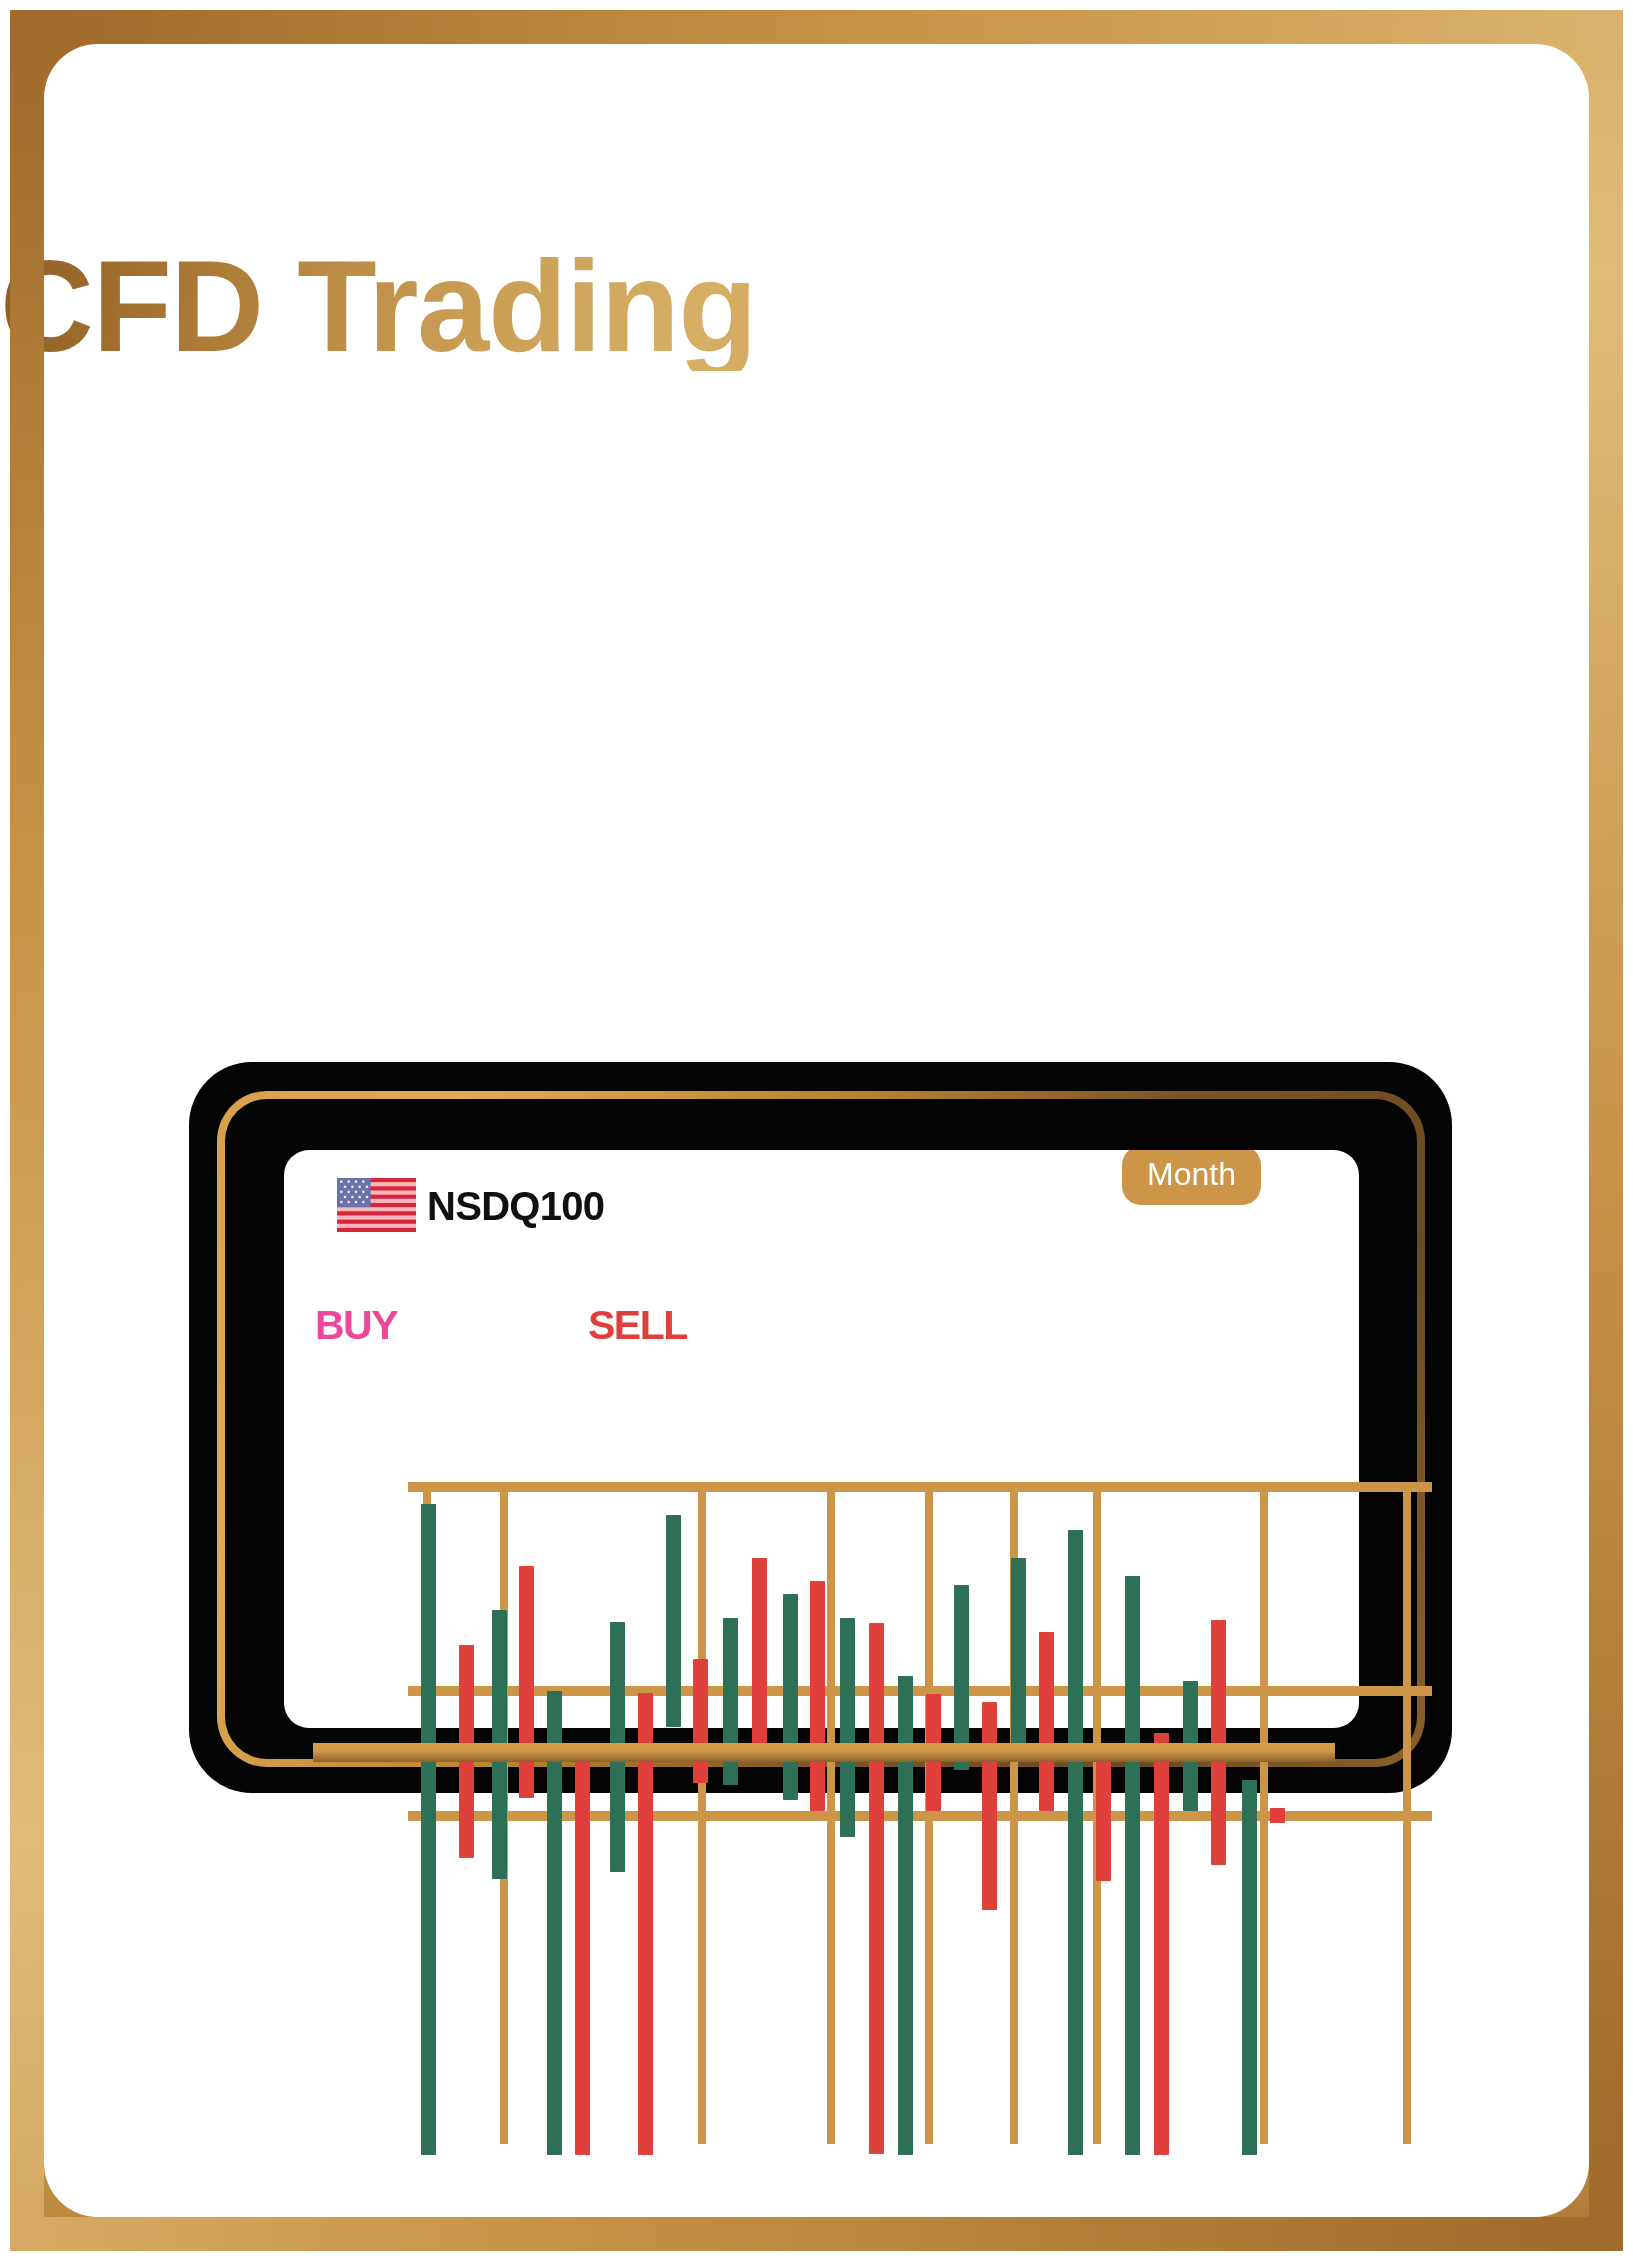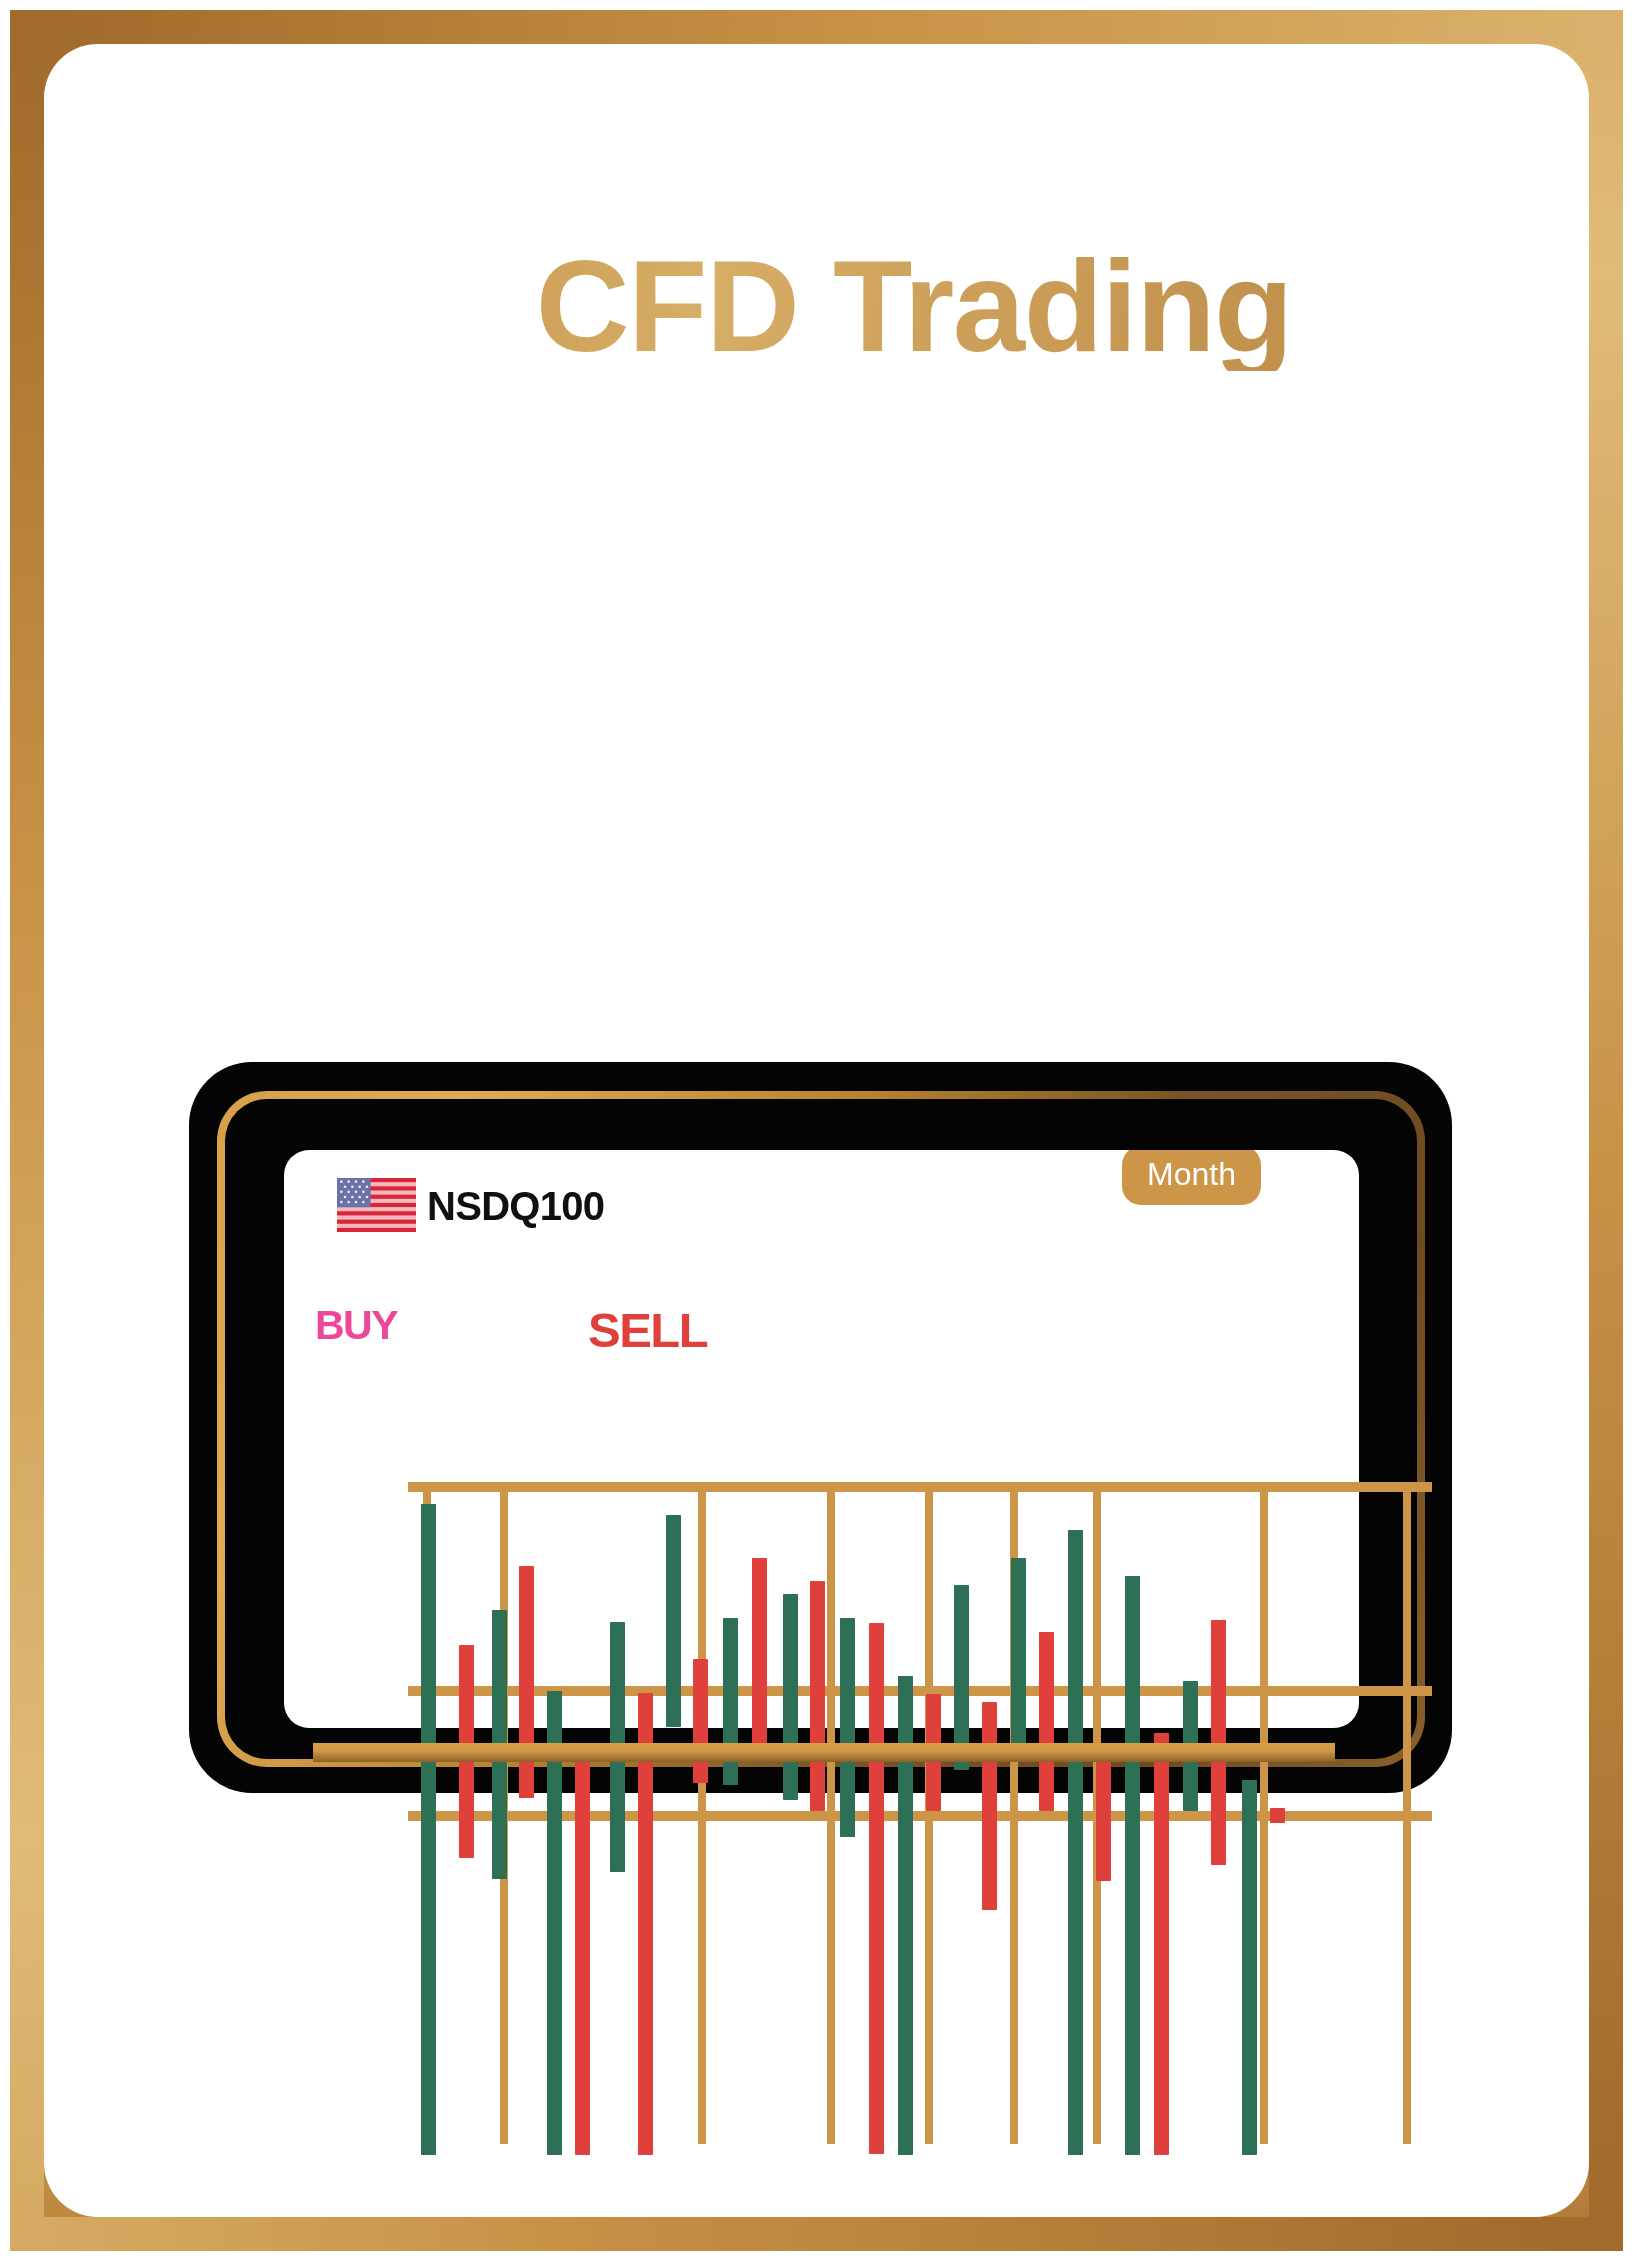--- a/index.html
+++ b/index.html
@@ -32,21 +32,21 @@
     background:
       linear-gradient(#fff,#fff) padding-box,
       linear-gradient(150deg,#9c662a 0%,#b8823a 10%,#d6a95e 26%,#e6c889 40%,#cf9f51 58%,#b07c33 78%,#d2a45a 92%,#a86f2d 100%) border-box;
   }
 
   
   #page-title{
     position:absolute;
     left:0; top:241px;
     width:1292px;
-    text-align:right;
+    text-align:left;
     font-size:130px;
     font-weight:bold;
     letter-spacing:-1.5px;
     line-height:1;
     background:linear-gradient(100deg,#8f5f25 0%,#a97534 14%,#c89a51 34%,#d7ae66 54%,#cda05a 74%,#c0904c 100%);
     -webkit-background-clip:text;
     background-clip:text;
     color:transparent;
     -webkit-text-fill-color:transparent;
   }
@@ -111,21 +111,21 @@
   }
 
   
   #buy-label{
     position:absolute; left:31px; top:152px;
     font-size:41px; font-weight:bold; color:#ec4899;
     letter-spacing:-1.5px;
   }
   #sell-label{
     position:absolute; left:304px; top:152px;
-    font-size:49px; font-weight:bold; color:#e0403c;
+    font-size:41px; font-weight:bold; color:#e0403c;
     letter-spacing:-1.5px;
   }
 
   
   #chart-area{
     position:absolute;
     left:0; top:0; width:1263px; height:744px;
     pointer-events:none;
   }
   .vgrid{position:absolute;width:8px;background:#cd9547;}

